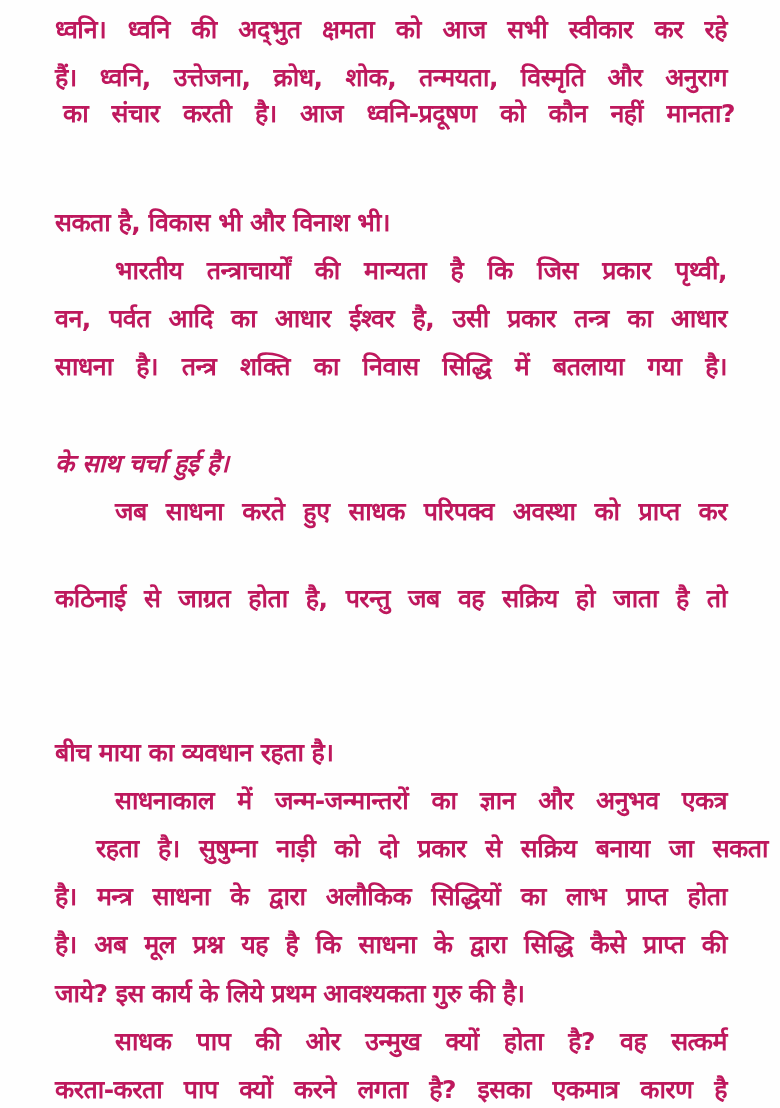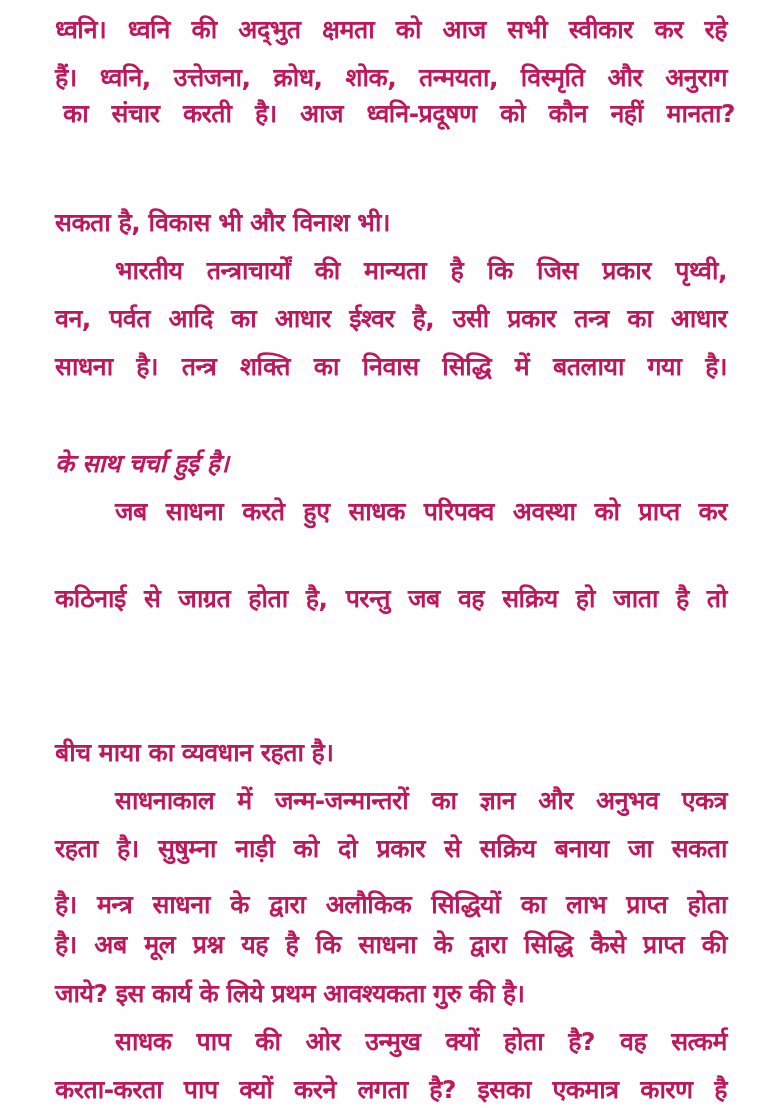--- a/index.html
+++ b/index.html
@@ -57,21 +57,21 @@
   <div class="line indent" style="top: 249px;">भारतीय तन्त्राचार्यों की मान्यता है कि जिस प्रकार पृथ्वी,</div>
   <div class="line" style="top: 297px;">वन, पर्वत आदि का आधार ईश्वर है, उसी प्रकार तन्त्र का आधार</div>
   <div class="line" style="top: 345px;">साधना है। तन्त्र शक्ति का निवास सिद्धि में बतलाया गया है।</div>
   <div class="line last" style="top: 442px; font-style: italic;">के साथ चर्चा हुई है।</div>
 
   <div class="line indent" style="top: 490px;">जब साधना करते हुए साधक परिपक्व अवस्था को प्राप्त कर</div>
   <div class="line" style="top: 554px; margin-top: 23px;">कठिनाई से जाग्रत होता है, परन्तु जब वह सक्रिय हो जाता है तो</div>
   <div class="line last" style="top: 731px;">बीच माया का व्यवधान रहता है।</div>
 
   <div class="line indent" style="top: 779px;">साधनाकाल में जन्म-जन्मान्तरों का ज्ञान और अनुभव एकत्र</div>
-  <div class="line" style="top: 827px;">रहता है। सुषुम्ना नाड़ी को दो प्रकार से सक्रिय बनाया जा सकता</div>
-  <div class="line" style="top: 875px; margin-top: 8px;">है। मन्त्र साधना के द्वारा अलौकिक सिद्धियों का लाभ प्राप्त होता</div>
+  <div class="line" style="top: 827px; margin-left: 41px;">रहता है। सुषुम्ना नाड़ी को दो प्रकार से सक्रिय बनाया जा सकता</div>
+  <div class="line" style="top: 875px;">है। मन्त्र साधना के द्वारा अलौकिक सिद्धियों का लाभ प्राप्त होता</div>
   <div class="line last" style="top: 972px;">जाये? इस कार्य के लिये प्रथम आवश्यकता गुरु की है।</div>
   <div class="line" style="top: 923px;">है। अब मूल प्रश्न यह है कि साधना के द्वारा सिद्धि कैसे प्राप्त की</div>
 
   <div class="line indent" style="top: 1020px;">साधक पाप की ओर उन्मुख क्यों होता है? वह सत्कर्म</div>
   <div class="line" style="top: 1068px;">करता-करता पाप क्यों करने लगता है? इसका एकमात्र कारण है</div>
 
 </div>
 
 </body></html>

